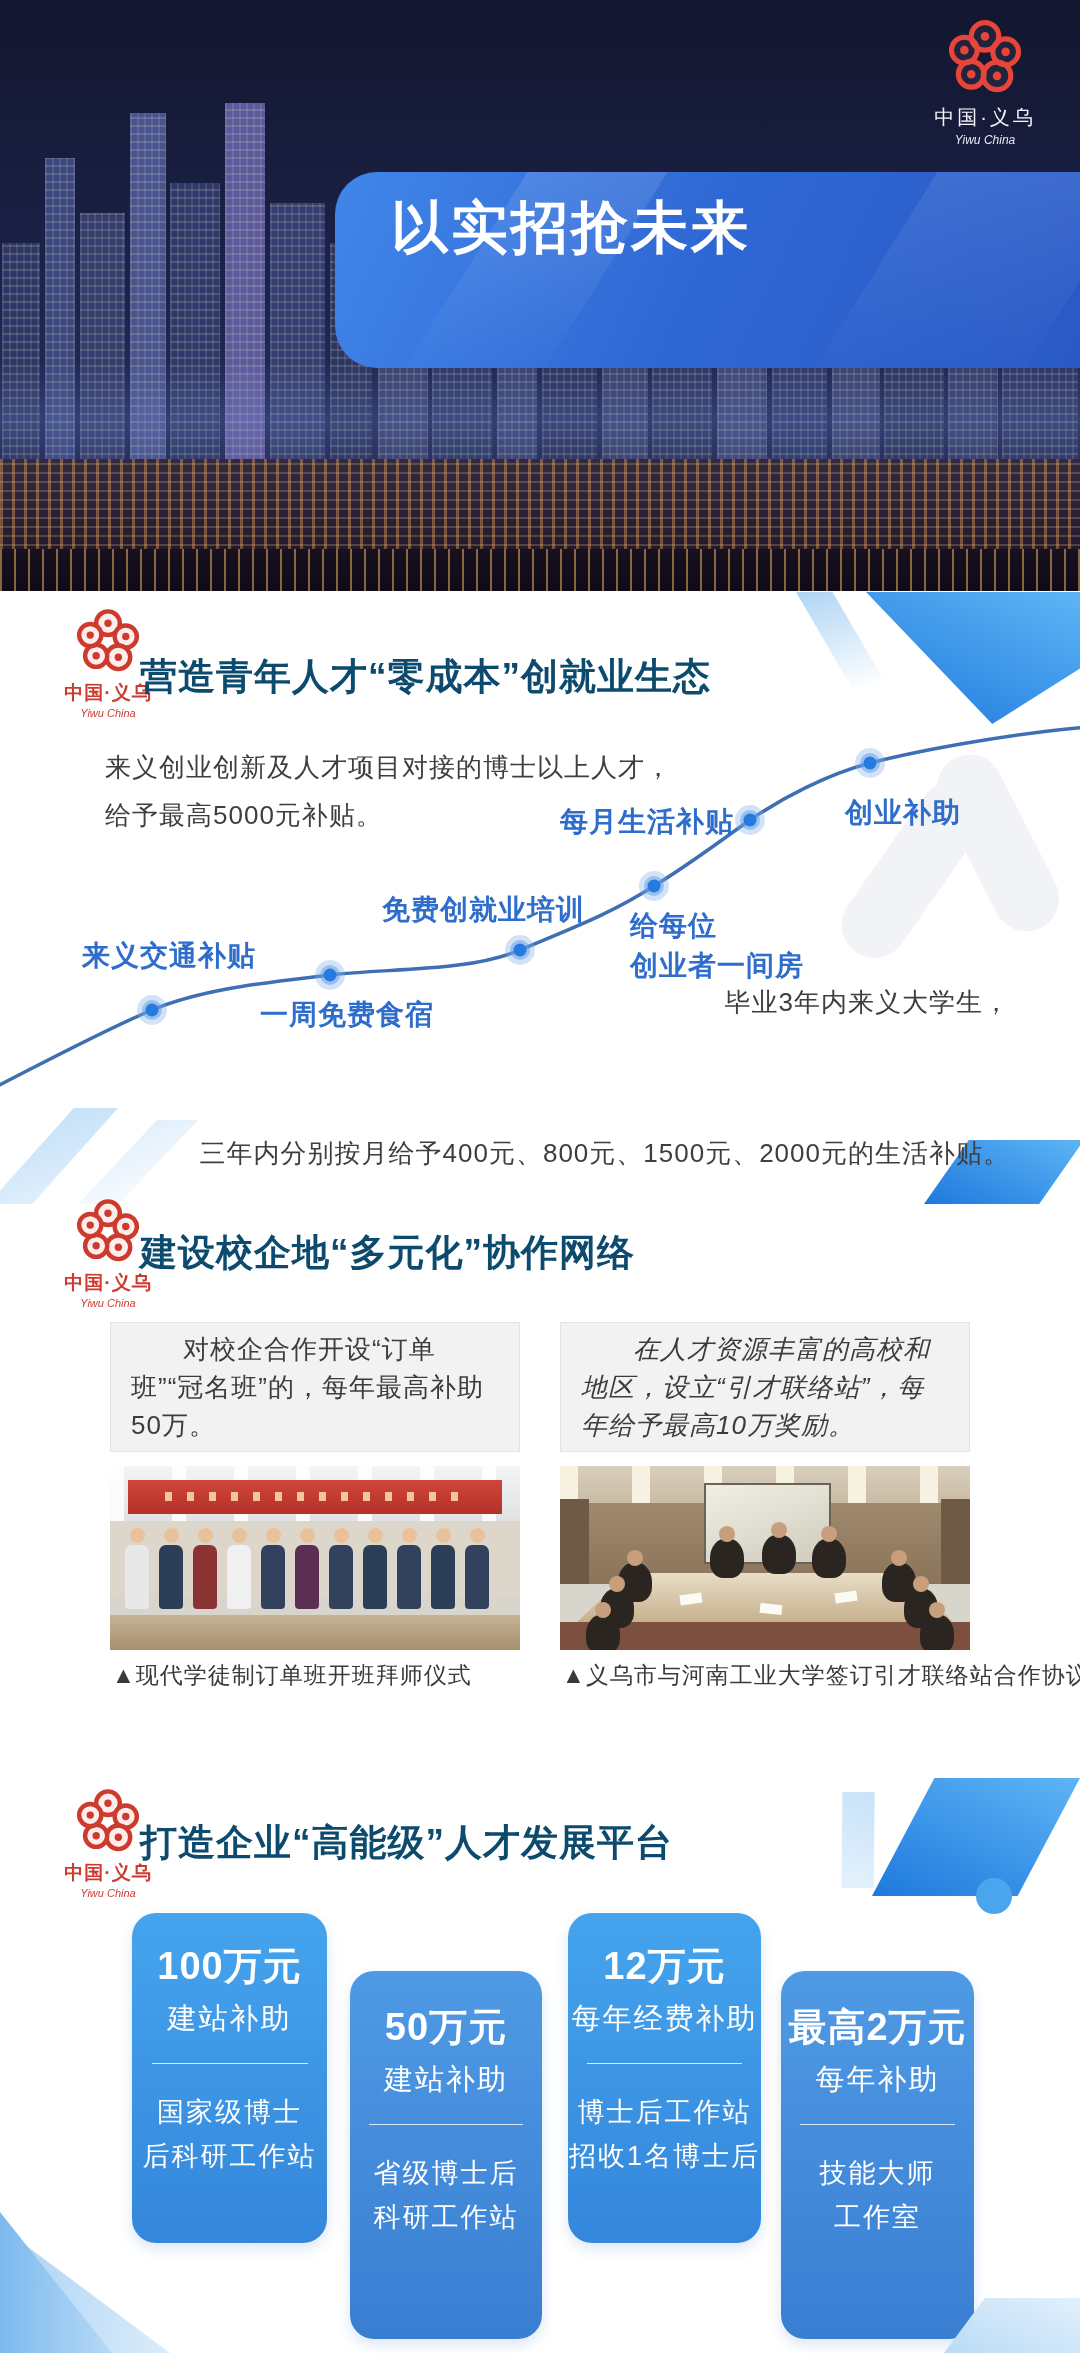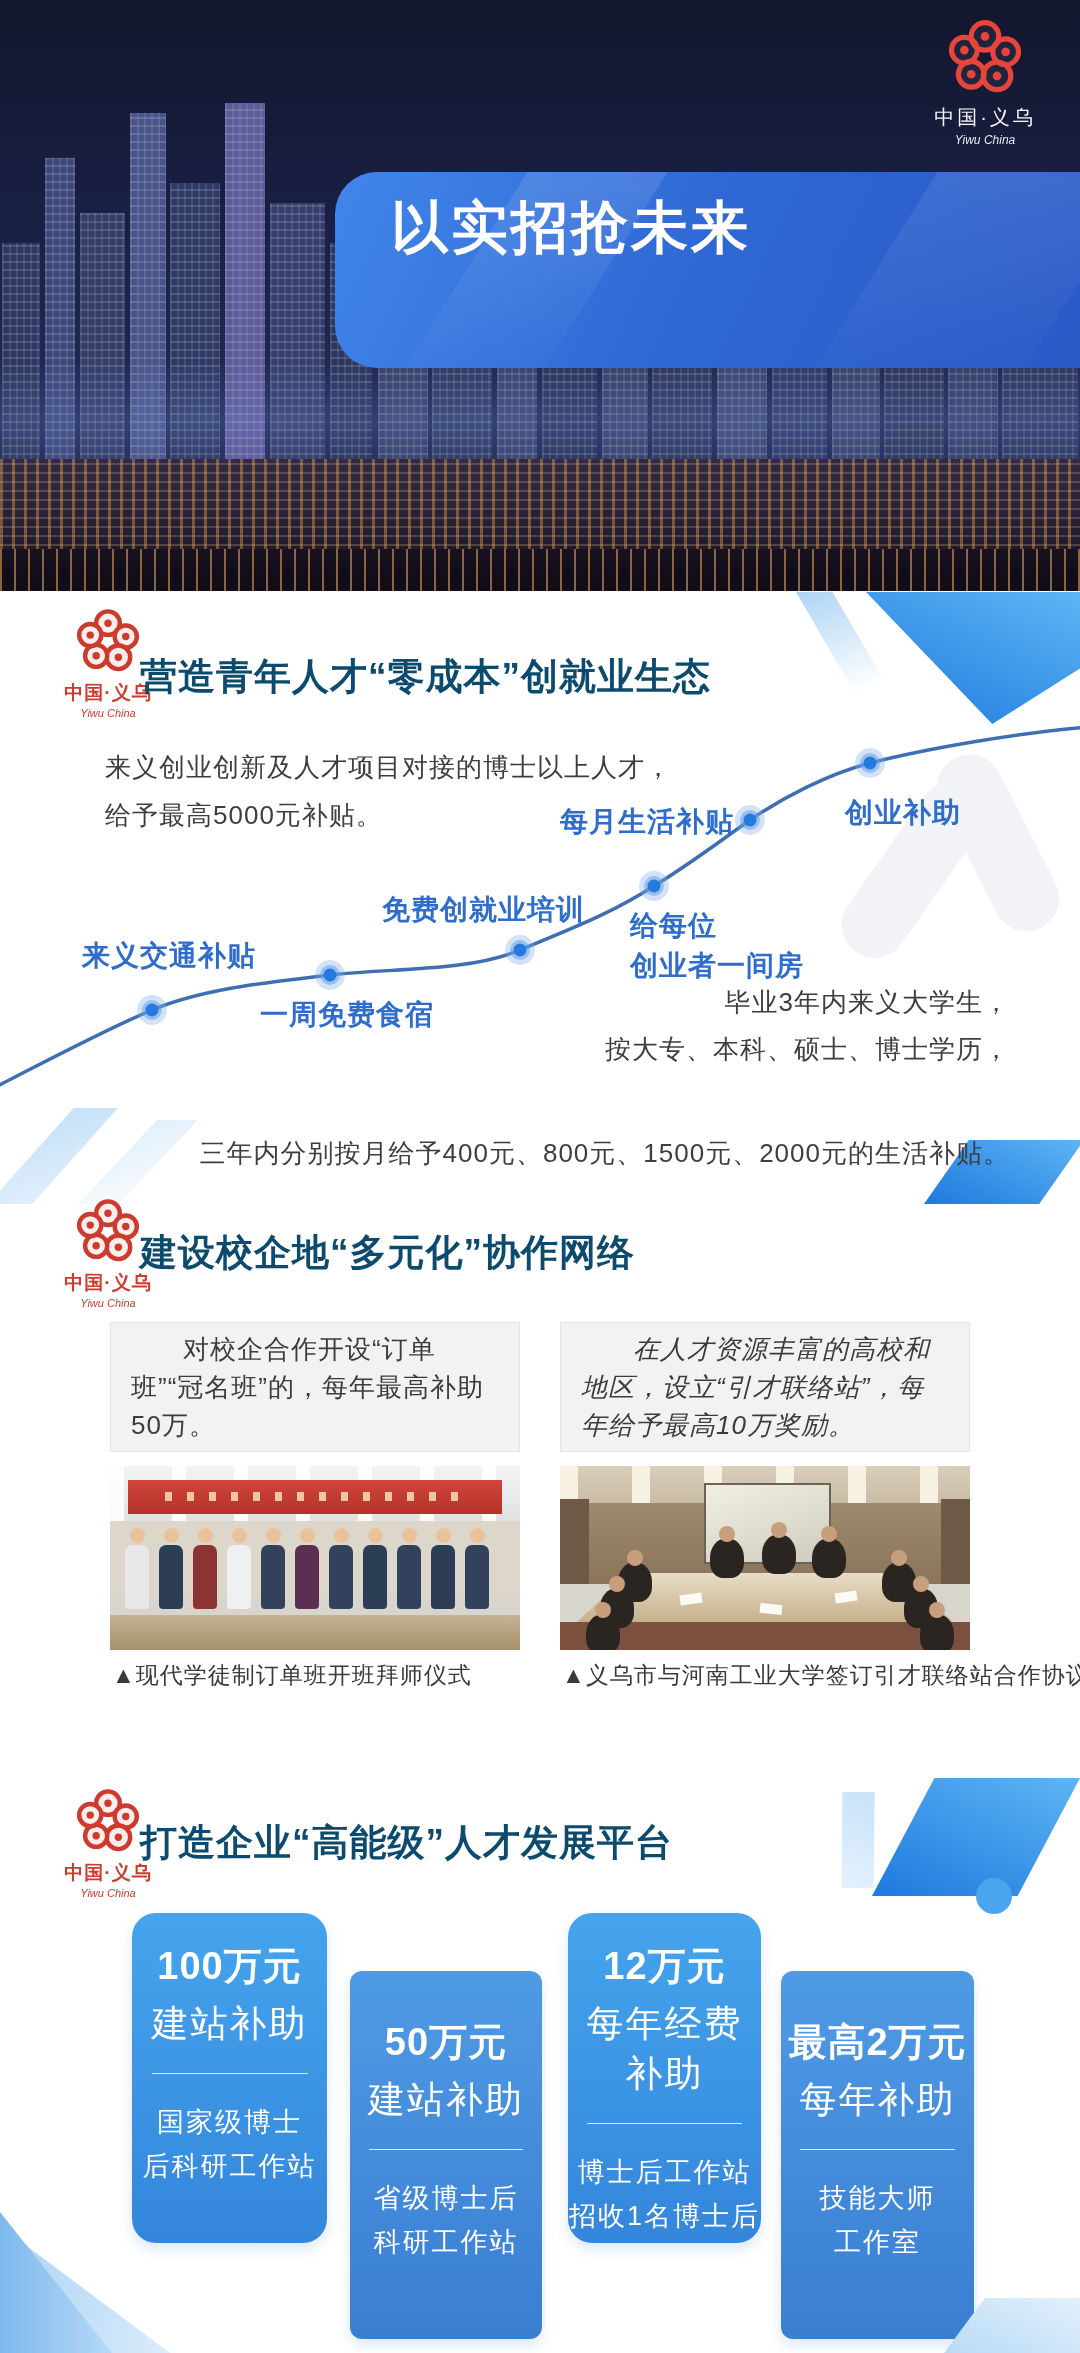--- a/index.html
+++ b/index.html
@@ -83,23 +83,23 @@
      clip-path:polygon(14% 0,86% 0,100% 100%,0 100%);}
   .cf-paper{position:absolute;width:22px;height:10px;background:#fbfaf4;transform:rotate(-8deg);}
   .cf-floor{position:absolute;left:0;bottom:0;width:100%;height:15%;background:#7c4f3e;}
   .sit{position:absolute;width:34px;height:40px;border-radius:50% 50% 38% 38%;background:#2a2520;}
   .sit::before{content:"";position:absolute;left:50%;top:-12px;width:16px;height:16px;margin-left:-8px;border-radius:50%;background:#c79f7c;}
 
   
   .card{position:absolute;border-radius:24px;color:#ffffff;text-align:center;box-sizing:border-box;
         box-shadow:0 6px 14px rgba(60,120,200,.18);}
   .card.hi{background:linear-gradient(180deg,#45a4ed 0%,#3486db 100%);padding-top:30px;}
-  .card.lo{background:linear-gradient(180deg,#4f9ae4 0%,#3a7ed2 100%);padding-top:48px;border-radius:12px;}
+  .card.lo{background:linear-gradient(180deg,#4f9ae4 0%,#3a7ed2 100%);padding-top:33px;}
   .card .amount{font-size:38px;font-weight:800;letter-spacing:1px;line-height:46px;}
-  .card .label{font-size:37px;margin-top:10px;letter-spacing:2px;}
+  .card .label{font-size:29px;margin-top:10px;letter-spacing:2px;}
   .card .divider{height:1px;background:rgba(255,255,255,.8);width:80%;margin:24px auto 26px;}
   .card .line{font-size:27px;line-height:44px;letter-spacing:2px;}
 
   
   .dec{position:absolute;}
   .rib-blue{background:linear-gradient(205deg,#5eb5f5 0%,#1e79dd 100%);}
   .rib-light{background:linear-gradient(160deg,#aed4f4 0%,rgba(255,255,255,0) 90%);}
 </style>
 </head>
 <body>
@@ -230,21 +230,20 @@
   <div class="ms-label" style="left:260px;top:995px;"><span>一周免费食宿</span></div>
   <div class="ms-label" style="left:382px;top:890px;"><span>免费创就业培训</span></div>
   <div class="ms-label" style="left:630px;top:906px;">
     <div>给每位</div>
     <div>创业者一间房</div>
   </div>
   <div class="ms-label" style="left:560px;top:802px;"><span>每月生活补贴</span></div>
   <div class="ms-label" style="left:845px;top:793px;"><span>创业补助</span></div>
 
   <div class="note" style="top:985px;">毕业3年内来义大学生，</div>
-  <div class="note" style="top:1032px;">按大专、本科、硕士、博士学历，</div>
   <div class="note" style="top:1136px;">三年内分别按月给予400元、800元、1500元、2000元的生活补贴。</div>
 
   <div class="dec" style="left:-12px;top:1108px;width:130px;height:96px;clip-path:polygon(66% 0,100% 0,34% 100%,0 100%);background:linear-gradient(160deg,#bcdcf7,#e9f4fd);"></div>
   <div class="dec" style="left:78px;top:1120px;width:120px;height:84px;clip-path:polygon(66% 0,100% 0,34% 100%,0 100%);background:linear-gradient(160deg,#d9ebfb,rgba(255,255,255,0));"></div>
   <div class="dec rib-blue" style="left:924px;top:1140px;width:160px;height:64px;clip-path:polygon(28% 0,100% 0,72% 100%,0 100%);"></div>
 
   <div class="logo-block" style="top:1194px;">
     <svg width="74" height="74" viewBox="0 0 100 100" style="display:block;margin:0 auto;">
       <g fill="#fdeeec" stroke="#cd3a2e" stroke-width="6">
         <circle cx="50" cy="26" r="16"></circle>

